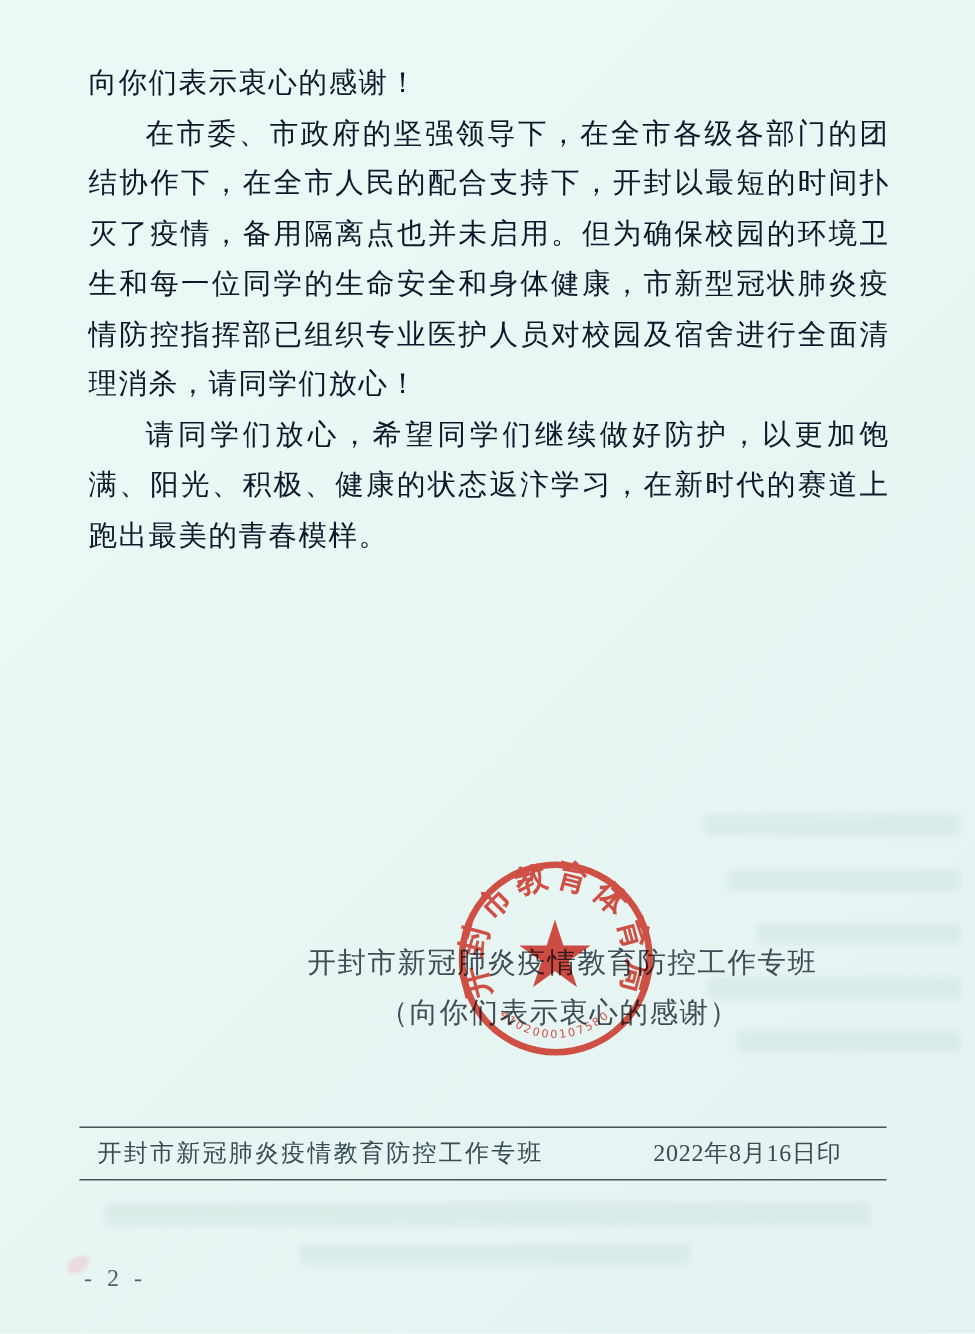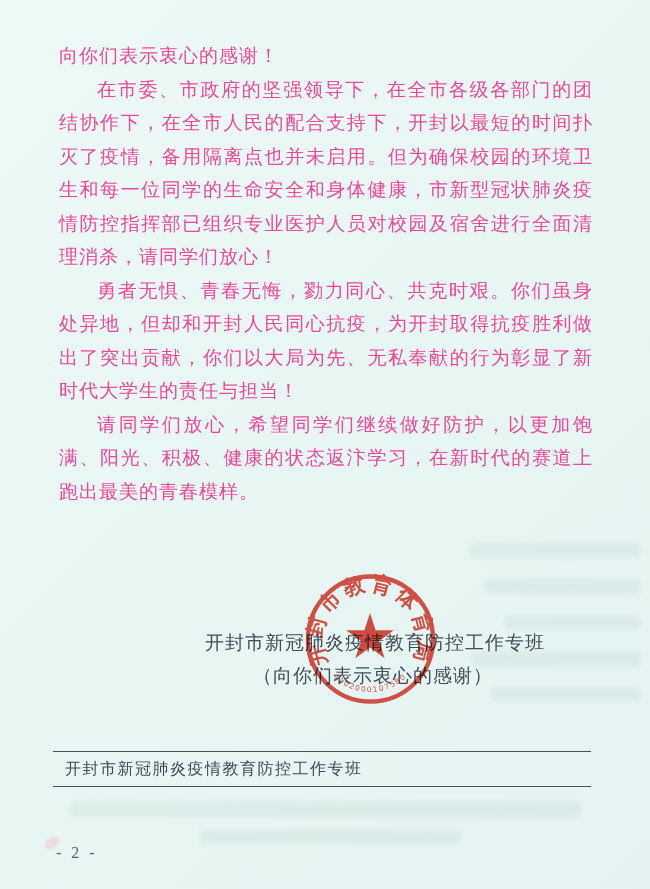--- a/index.html
+++ b/index.html
@@ -7,21 +7,21 @@
     width:650px;height:889px;
     position:relative;
     overflow:hidden;
     background:linear-gradient(135deg,#edf9f7 0%,#e8f6f4 45%,#e4f2f1 100%);
     font-family:"Liberation Serif","DejaVu Serif",serif;
   }
   
   .letter-body{
     position:absolute;
     left:59px; top:39px; width:534px;
-    color:#ec4899;
+    color:#0f172a;
     font-size:19px;
     line-height:33.5px;
     letter-spacing:1px;
     text-align:justify;
     z-index:2;
   }
   .letter-body p{margin:0;}
   .letter-body p.ind{text-indent:2em;}
   
   .sig-block{
@@ -97,21 +97,20 @@
 <div class="smudge" style="left:505px;top:616px;width:135px;height:13px;"></div>
 <div class="smudge" style="left:472px;top:652px;width:168px;height:14px;"></div>
 <div class="smudge" style="left:492px;top:688px;width:148px;height:13px;"></div>
 <div class="smudge" style="left:70px;top:802px;width:510px;height:15px;"></div>
 <div class="smudge" style="left:200px;top:830px;width:260px;height:13px;"></div>
 <div class="pink-mark"></div>
 
 <div class="letter-body">
   <p>向你们表示衷心的感谢！</p>
   <p class="ind">在市委、市政府的坚强领导下，在全市各级各部门的团结协作下，在全市人民的配合支持下，开封以最短的时间扑灭了疫情，备用隔离点也并未启用。但为确保校园的环境卫生和每一位同学的生命安全和身体健康，市新型冠状肺炎疫情防控指挥部已组织专业医护人员对校园及宿舍进行全面清理消杀，请同学们放心！</p>
-  <p class="ind">勇者无惧、青春无悔，勠力同心、共克时艰。你们虽身处异地，但却和开封人民同心抗疫，为开封取得抗疫胜利做出了突出贡献，你们以大局为先、无私奉献的行为彰显了新时代大学生的责任与担当！</p>
   <p class="ind">请同学们放心，希望同学们继续做好防护，以更加饱满、阳光、积极、健康的状态返汴学习，在新时代的赛道上跑出最美的青春模样。</p>
 </div>
 
 <div class="sig-block">
   <div>开封市新冠肺炎疫情教育防控工作专班</div>
   <div>（向你们表示衷心的感谢）</div>
 </div>
 
 <svg class="seal" viewBox="0 0 137 137">
   <defs>
@@ -123,15 +122,16 @@
   <text font-size="21" font-weight="bold" fill="#e23b2e" style="letter-spacing:4px;font-family:'Liberation Serif','DejaVu Serif',serif;">
     <textPath href="#arcTop" startOffset="50%" text-anchor="middle">开封市教育体育局</textPath>
   </text>
   <text font-size="7.5" fill="#e23b2e" style="letter-spacing:1.5px;font-family:'DejaVu Sans','Liberation Sans',sans-serif;">
     <textPath href="#arcBottom" startOffset="50%" text-anchor="middle">4102000107580</textPath>
   </text>
 </svg>
 
 <div class="footer-bar">
   <span class="footer-issuer">开封市新冠肺炎疫情教育防控工作专班</span>
+  <span class="footer-date">2022年8月16日印</span>
 </div>
 
 <div class="page-num">- 2 -</div>
 
 </body></html>

